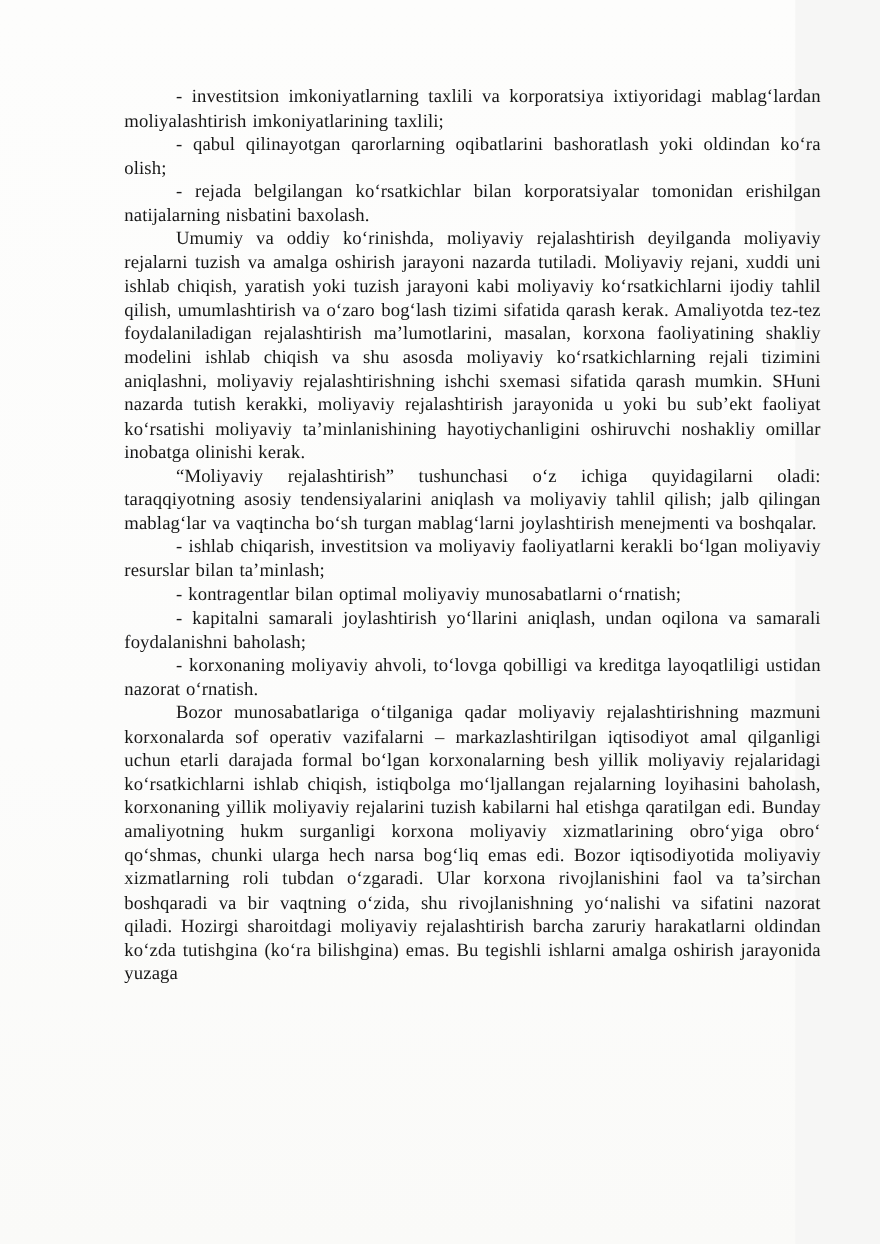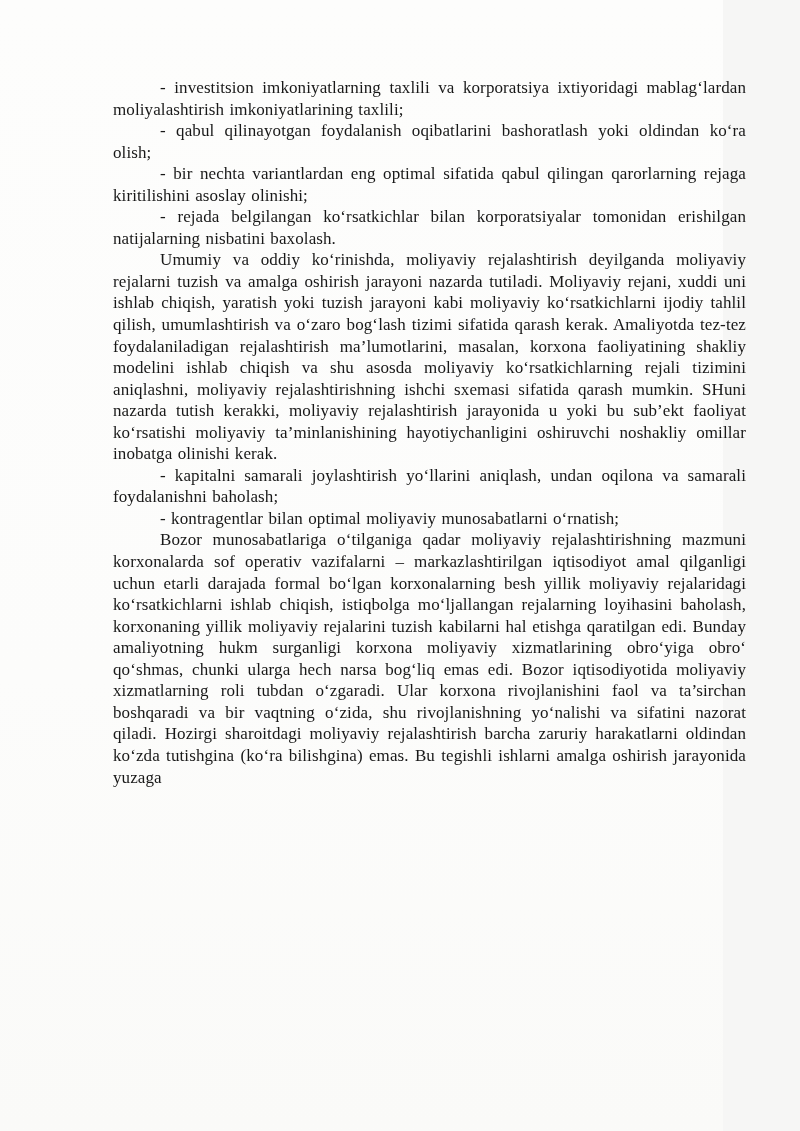--- a/index.html
+++ b/index.html
@@ -43,21 +43,23 @@
   .text-block p.continues {
     text-align-last: justify;
   }
 </style>
 </head>
 <body>
 
 <div class="scan-page">
   <div class="text-block">
     <p>- investitsion imkoniyatlarning taxlili va korporatsiya ixtiyoridagi mablag‘lardan moliyalashtirish imkoniyatlarining taxlili;</p>
-    <p>- qabul qilinayotgan foydalanish oqibatlarini bashoratlash yoki oldindan ko‘ra olish;</p>
-    <p>- bir nechta variantlardan eng optimal sifatida qabul qilingan qarorlarning rejaga kiritilishini asoslay olinishi;</p>
+    <p>- qabul qilinayotgan qarorlarning oqibatlarini bashoratlash yoki oldindan ko‘ra olish;</p>
     <p>- rejada belgilangan ko‘rsatkichlar bilan korporatsiyalar tomonidan erishilgan natijalarning nisbatini baxolash.</p>
     <p>Umumiy va oddiy ko‘rinishda, moliyaviy rejalashtirish deyilganda moliyaviy rejalarni tuzish va amalga oshirish jarayoni nazarda tutiladi. Moliyaviy rejani, xuddi uni ishlab chiqish, yaratish yoki tuzish jarayoni kabi moliyaviy ko‘rsatkichlarni ijodiy tahlil qilish, umumlashtirish va o‘zaro bog‘lash tizimi sifatida qarash kerak. Amaliyotda tez-tez foydalaniladigan rejalashtirish ma’lumotlarini, masalan, korxona faoliyatining shakliy modelini ishlab chiqish va shu asosda moliyaviy ko‘rsatkichlarning rejali tizimini aniqlashni, moliyaviy rejalashtirishning ishchi sxemasi sifatida qarash mumkin. SHuni nazarda tutish kerakki, moliyaviy rejalashtirish jarayonida u yoki bu sub’ekt faoliyat ko‘rsatishi moliyaviy ta’minlanishining hayotiychanligini oshiruvchi noshakliy omillar inobatga olinishi kerak.</p>
+    <p>“Moliyaviy rejalashtirish” tushunchasi o‘z ichiga quyidagilarni oladi: taraqqiyotning asosiy tendensiyalarini aniqlash va moliyaviy tahlil qilish; jalb qilingan mablag‘lar va vaqtincha bo‘sh turgan mablag‘larni joylashtirish menejmenti va boshqalar.</p>
+    <p>- ishlab chiqarish, investitsion va moliyaviy faoliyatlarni kerakli bo‘lgan moliyaviy resurslar bilan ta’minlash;</p>
+    <p>- kontragentlar bilan optimal moliyaviy munosabatlarni o‘rnatish;</p>
     <p>- kapitalni samarali joylashtirish yo‘llarini aniqlash, undan oqilona va samarali foydalanishni baholash;</p>
-    <p>- kontragentlar bilan optimal moliyaviy munosabatlarni o‘rnatish;</p>
+    <p>- korxonaning moliyaviy ahvoli, to‘lovga qobilligi va kreditga layoqatliligi ustidan nazorat o‘rnatish.</p>
     <p class="continues">Bozor munosabatlariga o‘tilganiga qadar moliyaviy rejalashtirishning mazmuni korxonalarda sof operativ vazifalarni – markazlashtirilgan iqtisodiyot amal qilganligi uchun etarli darajada formal bo‘lgan korxonalarning besh yillik moliyaviy rejalaridagi ko‘rsatkichlarni ishlab chiqish, istiqbolga mo‘ljallangan rejalarning loyihasini baholash, korxonaning yillik moliyaviy rejalarini tuzish kabilarni hal etishga qaratilgan edi. Bunday amaliyotning hukm surganligi korxona moliyaviy xizmatlarining obro‘yiga obro‘ qo‘shmas, chunki ularga hech narsa bog‘liq emas edi. Bozor iqtisodiyotida moliyaviy xizmatlarning roli tubdan o‘zgaradi. Ular korxona rivojlanishini faol va ta’sirchan boshqaradi va bir vaqtning o‘zida, shu rivojlanishning yo‘nalishi va sifatini nazorat qiladi. Hozirgi sharoitdagi moliyaviy rejalashtirish barcha zaruriy harakatlarni oldindan ko‘zda tutishgina (ko‘ra bilishgina) emas. Bu tegishli ishlarni amalga oshirish jarayonida yuzaga</p>
   </div>
 </div>
 
 </body></html>

